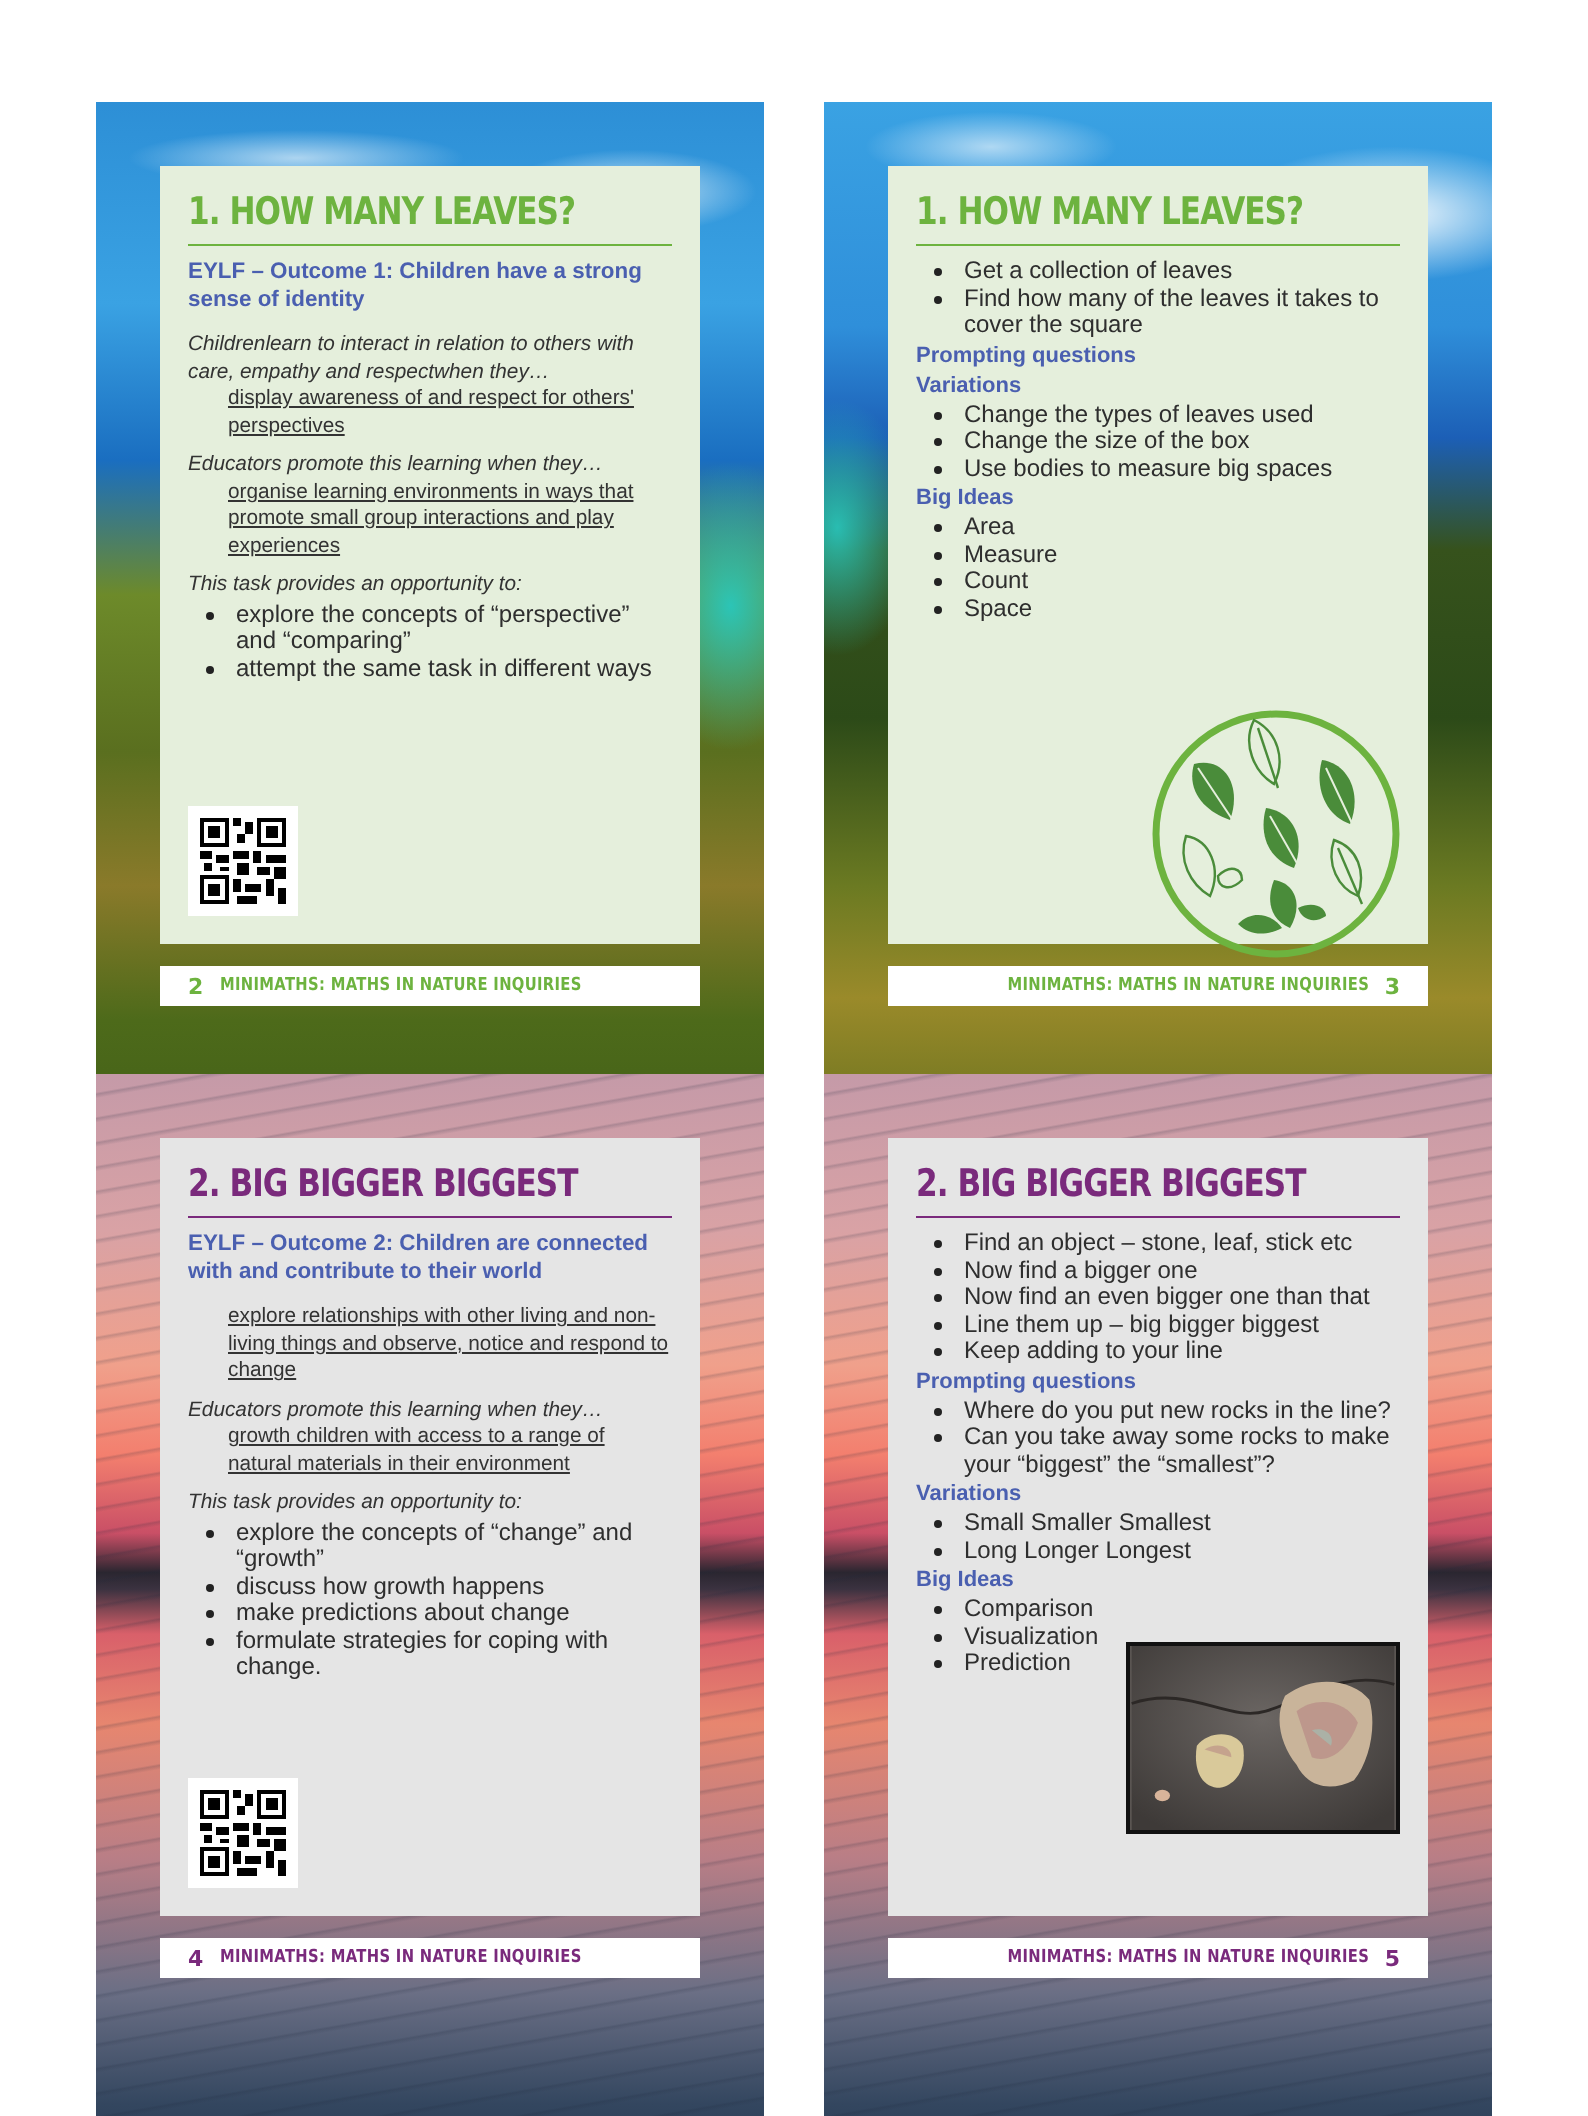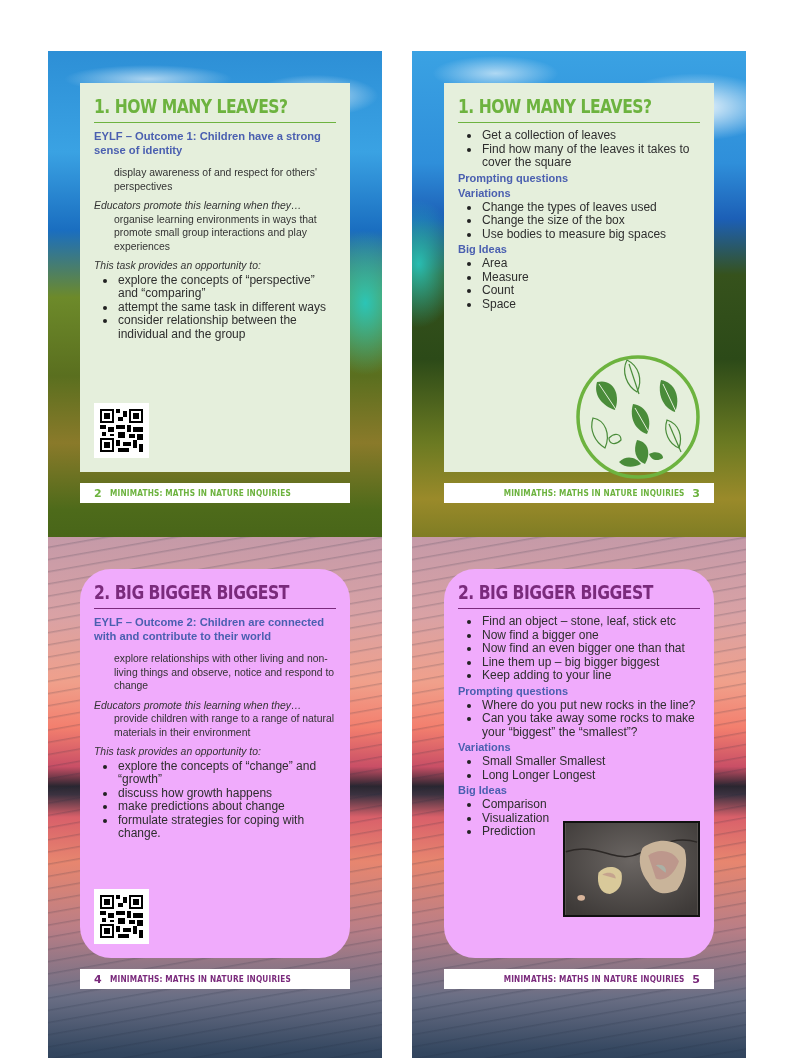--- a/index.html
+++ b/index.html
@@ -23,32 +23,32 @@
       linear-gradient(180deg, #3aa2e3 0%, #2f8fda 20%, #1c5fb6 30%, #36521c 40%, #2c4a18 55%, #6b7a22 70%, #9a8a2a 80%, #4a6318 100%);
   }
   .bg-sunset {
     background:
       repeating-linear-gradient(170deg, rgba(30,40,60,0) 0px, rgba(30,40,60,0) 9px, rgba(30,40,60,.18) 10px, rgba(30,40,60,0) 12px),
       linear-gradient(180deg, #c59aa8 0%, #d9a2a5 14%, #f0a08b 26%, #f37f6e 34%, #c94f66 41%, #2a2630 44.5%, #3b3240 46%, #d9606a 50%, #e7866f 58%, #b97e86 70%, #6b6f85 82%, #33465f 92%, #233650 100%);
   }
 
   .panel { position: absolute; left: 32px; top: 32px; width: 270px; height: 389px; padding: 10px 14px 0 14px; }
   .panel-green { background: #e5efdc; }
-  .panel-purple { background: #f0abfc; border-radius: 31px; }
+  .panel-purple { background: #e5e5e5; }
 
   .title { font-family: "DejaVu Sans", sans-serif; font-weight: bold; font-size: 19px; letter-spacing: -0.6px; line-height: 26px; transform: scaleX(0.82); transform-origin: left center; white-space: nowrap; }
   .title-green { color: #6db33f; }
   .title-purple { color: #7a2a7c; }
   .rule { height: 1px; margin: 3px 0 6px 0; }
   .rule-green { background: #6db33f; }
   .rule-purple { background: #7a2a7c; }
 
   .outcome { color: #4a5fb0; font-weight: bold; font-size: 11.2px; line-height: 14px; margin-bottom: 9px; }
   .italic { font-style: italic; color: #333; font-size: 10.4px; line-height: 13.5px; }
-  .indent { padding-left: 20px; color: #333; font-size: 10.4px; line-height: 13.5px; margin-bottom: 6px; }
+  .indent { padding-left: 20px; color: #333; font-size: 10.4px; line-height: 13.5px; margin-bottom: 6px; text-decoration: underline; }
   .heading { color: #4a5fb0; font-weight: bold; font-size: 11px; line-height: 14px; margin-top: 1px; }
 
   ul.bullets { list-style: none; margin: 1px 0 0 0; }
   ul.bullets li { position: relative; padding-left: 24px; color: #2e2e2e; font-size: 12px; line-height: 13.5px; }
   ul.bullets li::before { content: ""; position: absolute; left: 9px; top: 5px; width: 4px; height: 4px; border-radius: 50%; background: #222; }
 
   .qr { position: absolute; left: 14px; top: 320px; width: 55px; height: 55px; background: #fff; padding: 6px; }
   .qr svg { width: 43px; height: 43px; display: block; }
 
   .footer { position: absolute; left: 32px; top: 432px; width: 270px; height: 20px; background: #fff; display: flex; align-items: center; padding: 0 14px; }
@@ -65,28 +65,28 @@
 </style>
 </head>
 <body>
 
 <div class="page" style="left:48px; top:51px;">
   <div class="bg bg-island-left"></div>
   <div class="panel panel-green">
     <div class="title title-green">1. HOW MANY LEAVES?</div>
     <div class="rule rule-green"></div>
     <div class="outcome">EYLF – Outcome 1: Children have a strong sense of identity</div>
+    <div class="italic">Childrenlearn to interact in relation to others with care, empathy and respectwhen they…</div>
     <div class="indent">display awareness of and respect for others' perspectives</div>
     <div class="italic">Educators promote this learning when they…</div>
     <div class="indent">organise learning environments in ways that promote small group interactions and play experiences</div>
     <div class="italic">This task provides an opportunity to:</div>
     <ul class="bullets">
       <li>explore the concepts of “perspective” and “comparing”</li>
       <li>attempt the same task in different ways</li>
-      <li>consider relationship between the individual and the group</li>
     </ul>
     <div class="qr">
       <svg viewBox="0 0 21 21" shape-rendering="crispEdges">
         <rect x="0" y="0" width="7" height="7" fill="#000"></rect>
           <rect x="1" y="1" width="5" height="5" fill="#fff"></rect>
           <rect x="2" y="2" width="3" height="3" fill="#000"></rect>
         <rect x="14" y="0" width="7" height="7" fill="#000"></rect>
           <rect x="15" y="1" width="5" height="5" fill="#fff"></rect>
           <rect x="16" y="2" width="3" height="3" fill="#000"></rect>
         <rect x="0" y="14" width="7" height="7" fill="#000"></rect>
@@ -172,21 +172,21 @@
 </div>
 
 <div class="page" style="left:48px; top:537px;">
   <div class="bg bg-sunset"></div>
   <div class="panel panel-purple">
     <div class="title title-purple">2. BIG BIGGER BIGGEST</div>
     <div class="rule rule-purple"></div>
     <div class="outcome">EYLF – Outcome 2: Children are connected with and contribute to their world</div>
     <div class="indent">explore relationships with other living and non-living things and observe, notice and respond to change</div>
     <div class="italic">Educators promote this learning when they…</div>
-    <div class="indent">provide children with range to a range of natural materials in their environment</div>
+    <div class="indent">growth children with access to a range of natural materials in their environment</div>
     <div class="italic">This task provides an opportunity to:</div>
     <ul class="bullets">
       <li>explore the concepts of “change” and “growth”</li>
       <li>discuss how growth happens</li>
       <li>make predictions about change</li>
       <li>formulate strategies for coping with change.</li>
     </ul>
     <div class="qr">
       <svg viewBox="0 0 21 21" shape-rendering="crispEdges">
         <rect x="0" y="0" width="7" height="7" fill="#000"></rect>

